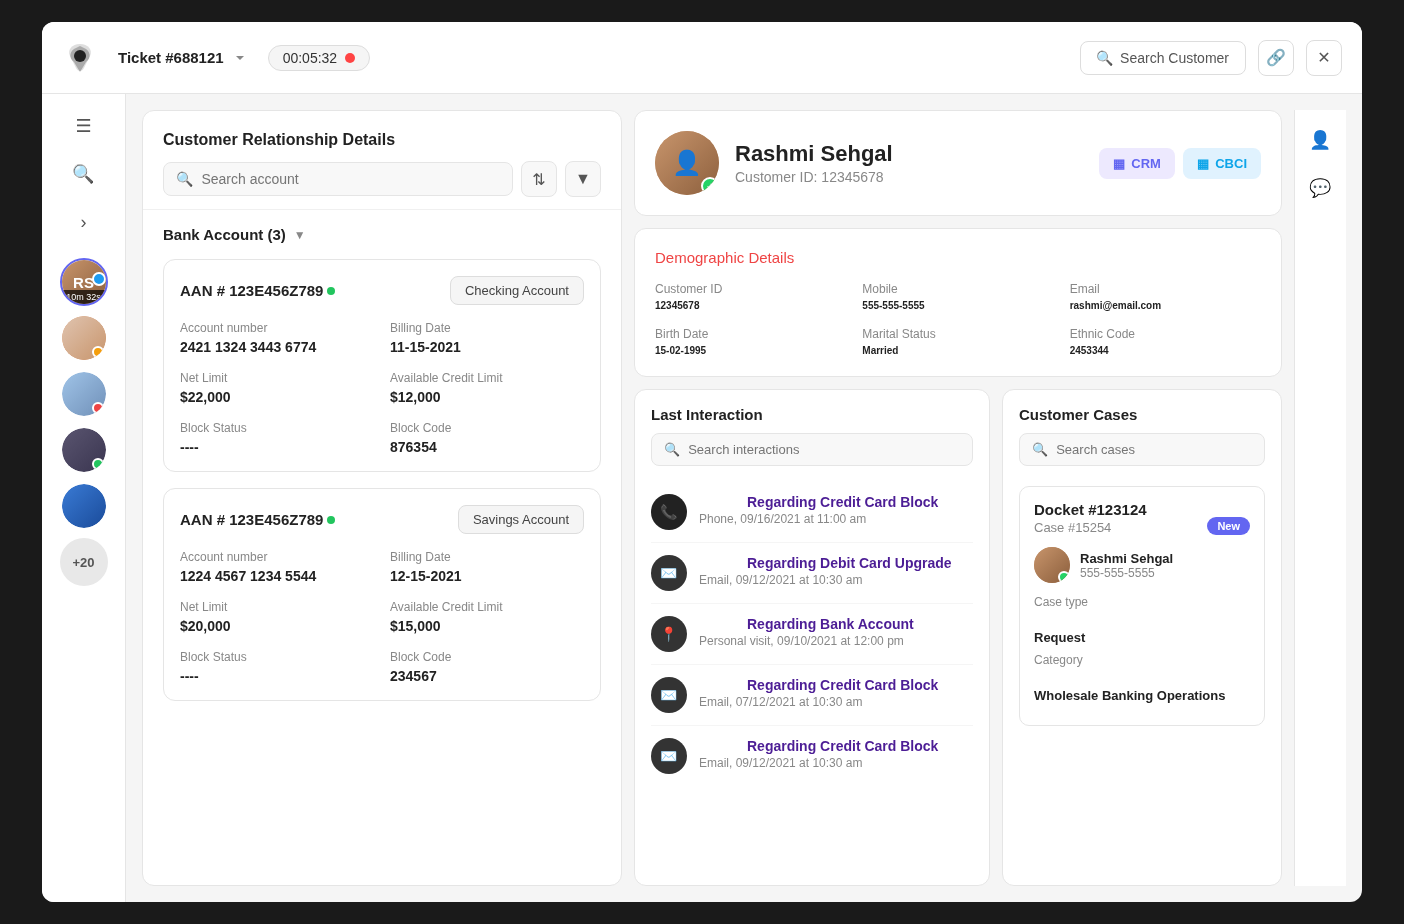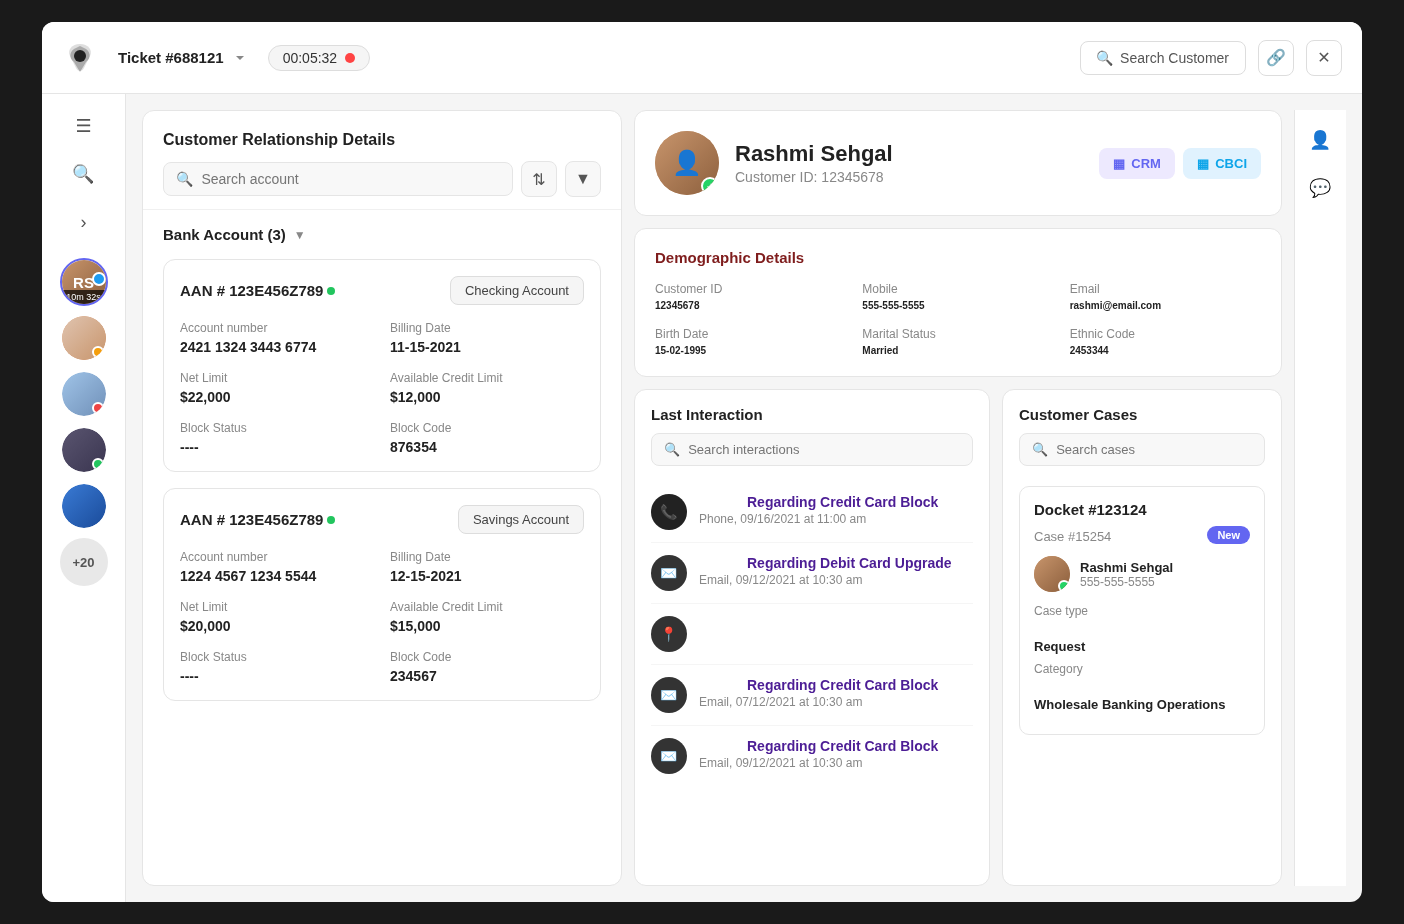--- a/index.html
+++ b/index.html
@@ -390,22 +390,22 @@
     }
     
     .demo-card {
       background: #fff;
       border-radius: 12px;
       border: 1px solid #e5e5e5;
       padding: 20px;
     }
     .demo-title {
       font-size: 15px;
-      font-weight: 700;
-      color: #7f1d1d;
+      font-weight: 400;
+      color: #ef4444;
       margin-bottom: 16px;
     }
     .demo-grid {
       display: grid;
       grid-template-columns: 1fr 1fr 1fr;
       gap: 16px;
     }
     .demo-field label {
       display: block;
       font-size: 12px;
@@ -554,21 +554,21 @@
       margin-bottom: 12px;
     }
     .docket-number {
       font-size: 15px;
       font-weight: 700;
       color: #222;
     }
     .case-number {
       font-size: 13px;
       color: #888;
-      margin-top: 11px;
+      margin-top: 2px;
     }
     .new-badge {
       background: #6366f1;
       color: #fff;
       font-size: 11px;
       font-weight: 700;
       padding: 3px 10px;
       border-radius: 12px;
     }
     .case-person {
@@ -883,20 +883,24 @@
               </div>
               <div class="interaction-item">
                 <div class="interaction-icon email">✉️</div>
                 <div class="interaction-text">
                   <div class="title">Regarding Debit Card Upgrade</div>
                   <div class="subtitle">Email, 09/12/2021 at 10:30 am</div>
                 </div>
               </div>
               <div class="interaction-item">
                 <div class="interaction-icon visit">📍</div>
+                <div class="interaction-text">
+                  <div class="title">Regarding Bank Account</div>
+                  <div class="subtitle">Personal visit, 09/10/2021 at 12:00 pm</div>
+                </div>
               </div>
               <div class="interaction-item">
                 <div class="interaction-icon email">✉️</div>
                 <div class="interaction-text">
                   <div class="title">Regarding Credit Card Block</div>
                   <div class="subtitle">Email, 07/12/2021 at 10:30 am</div>
                 </div>
               </div>
               <div class="interaction-item">
                 <div class="interaction-icon email">✉️</div>

